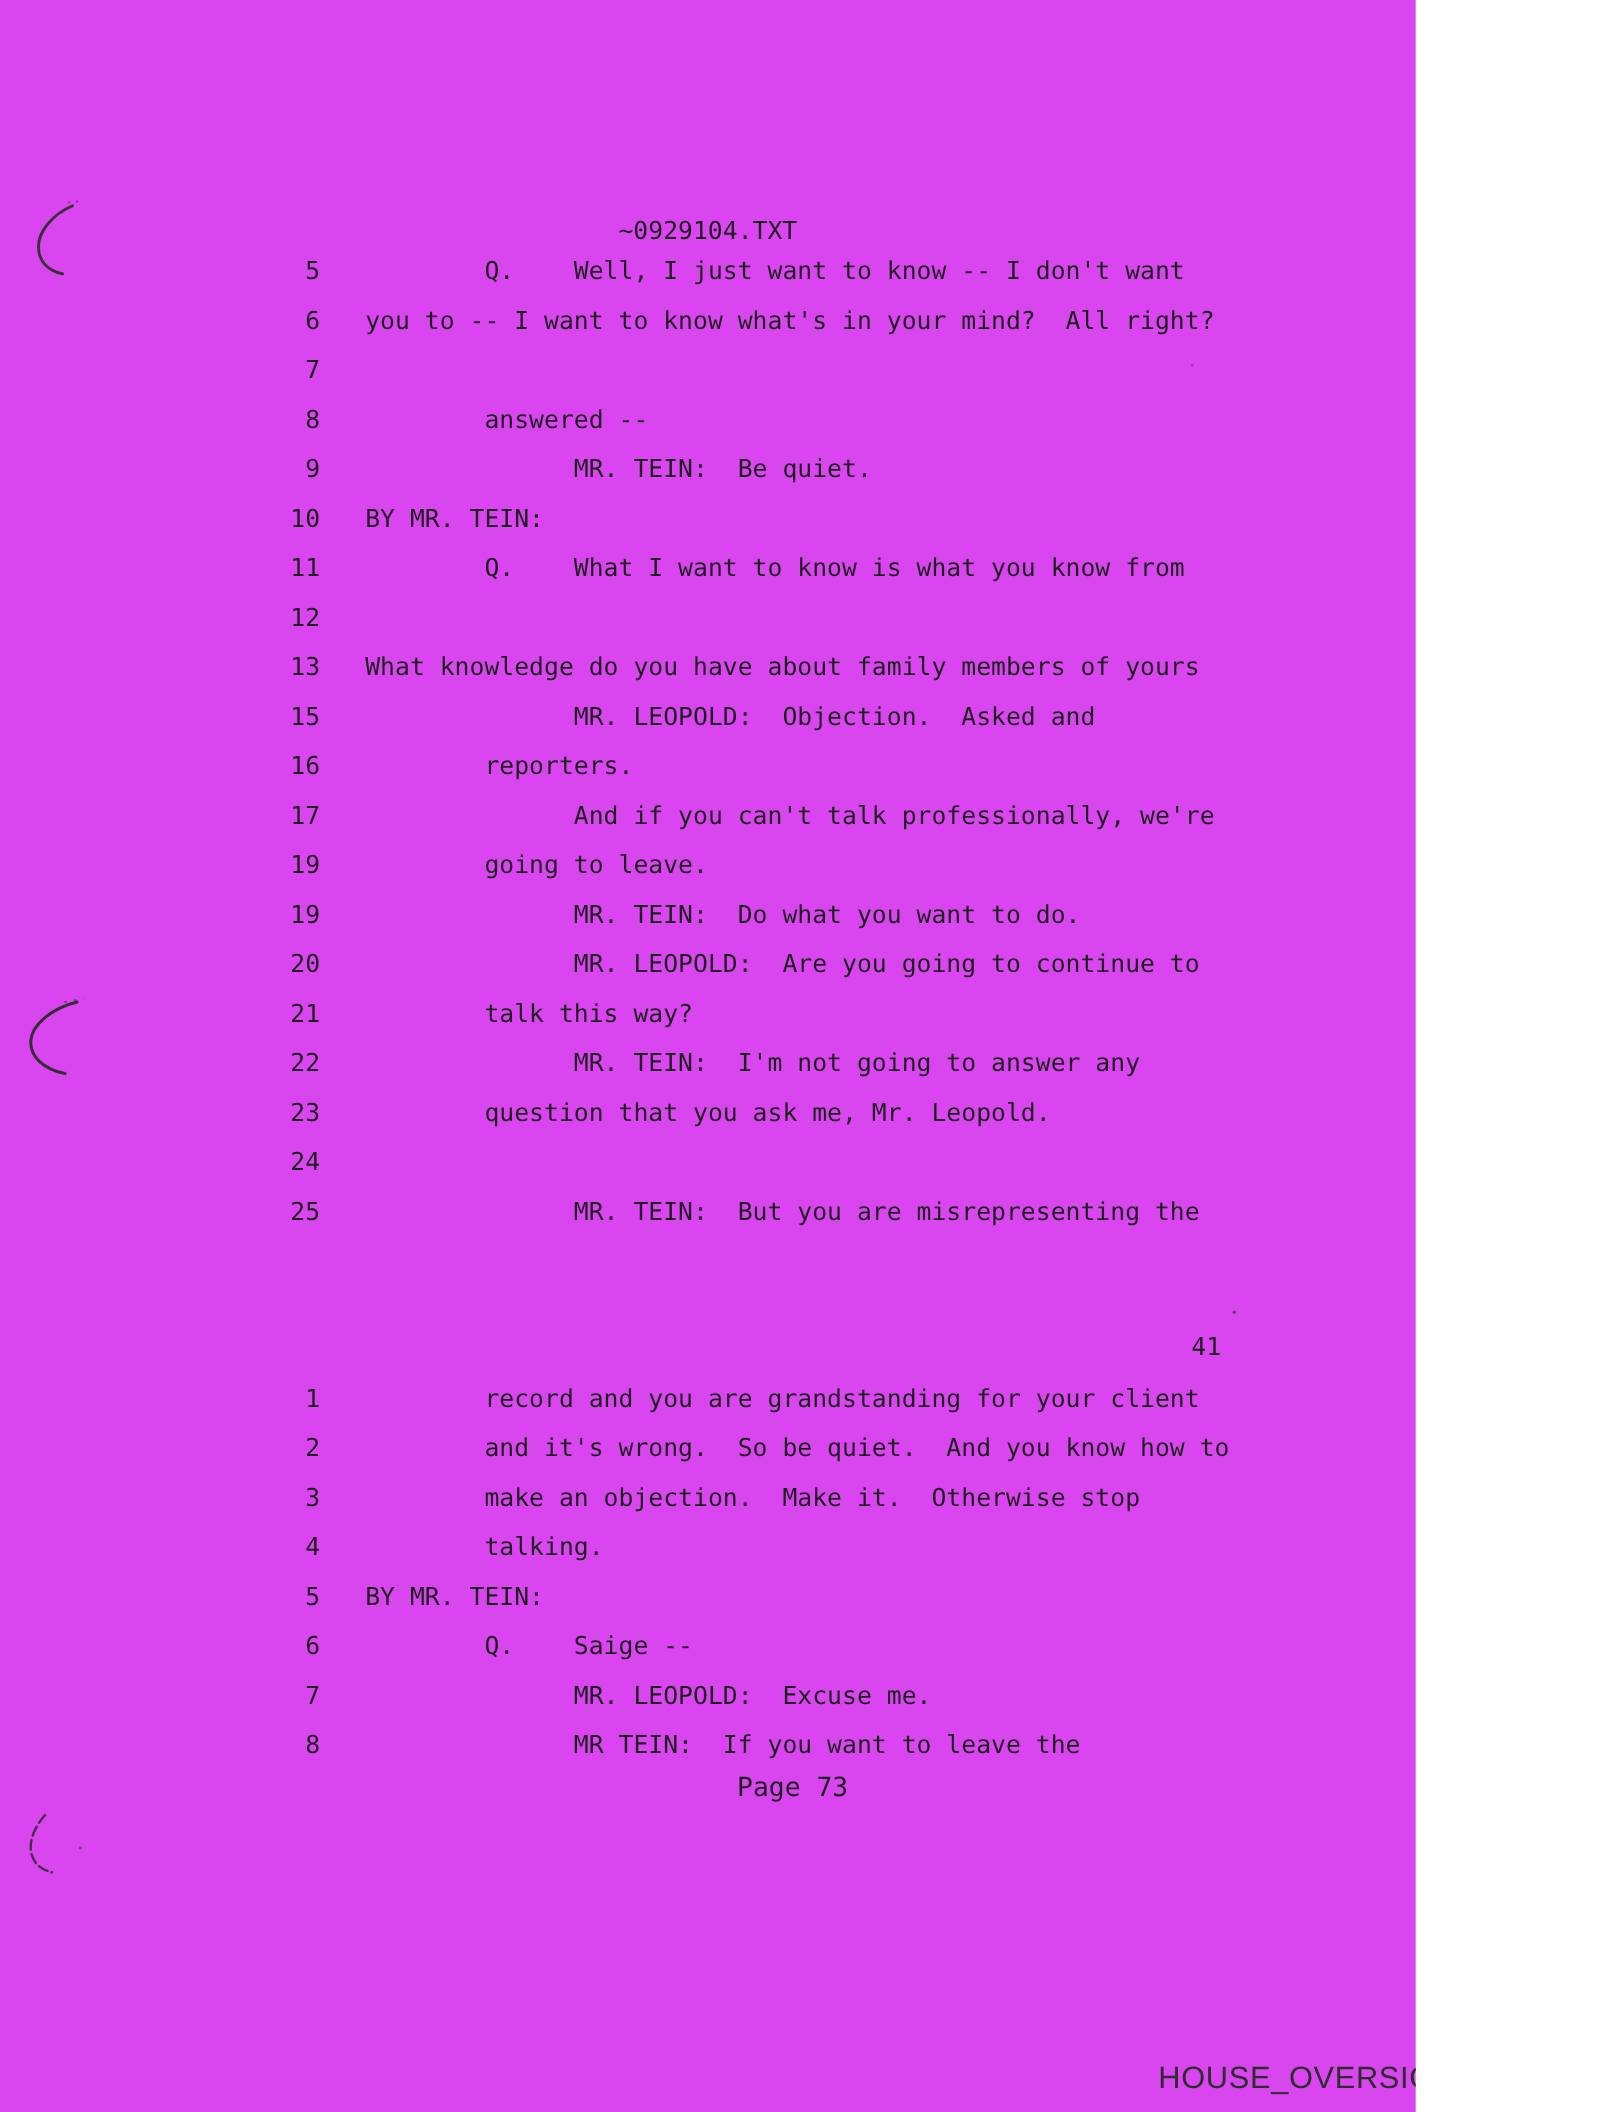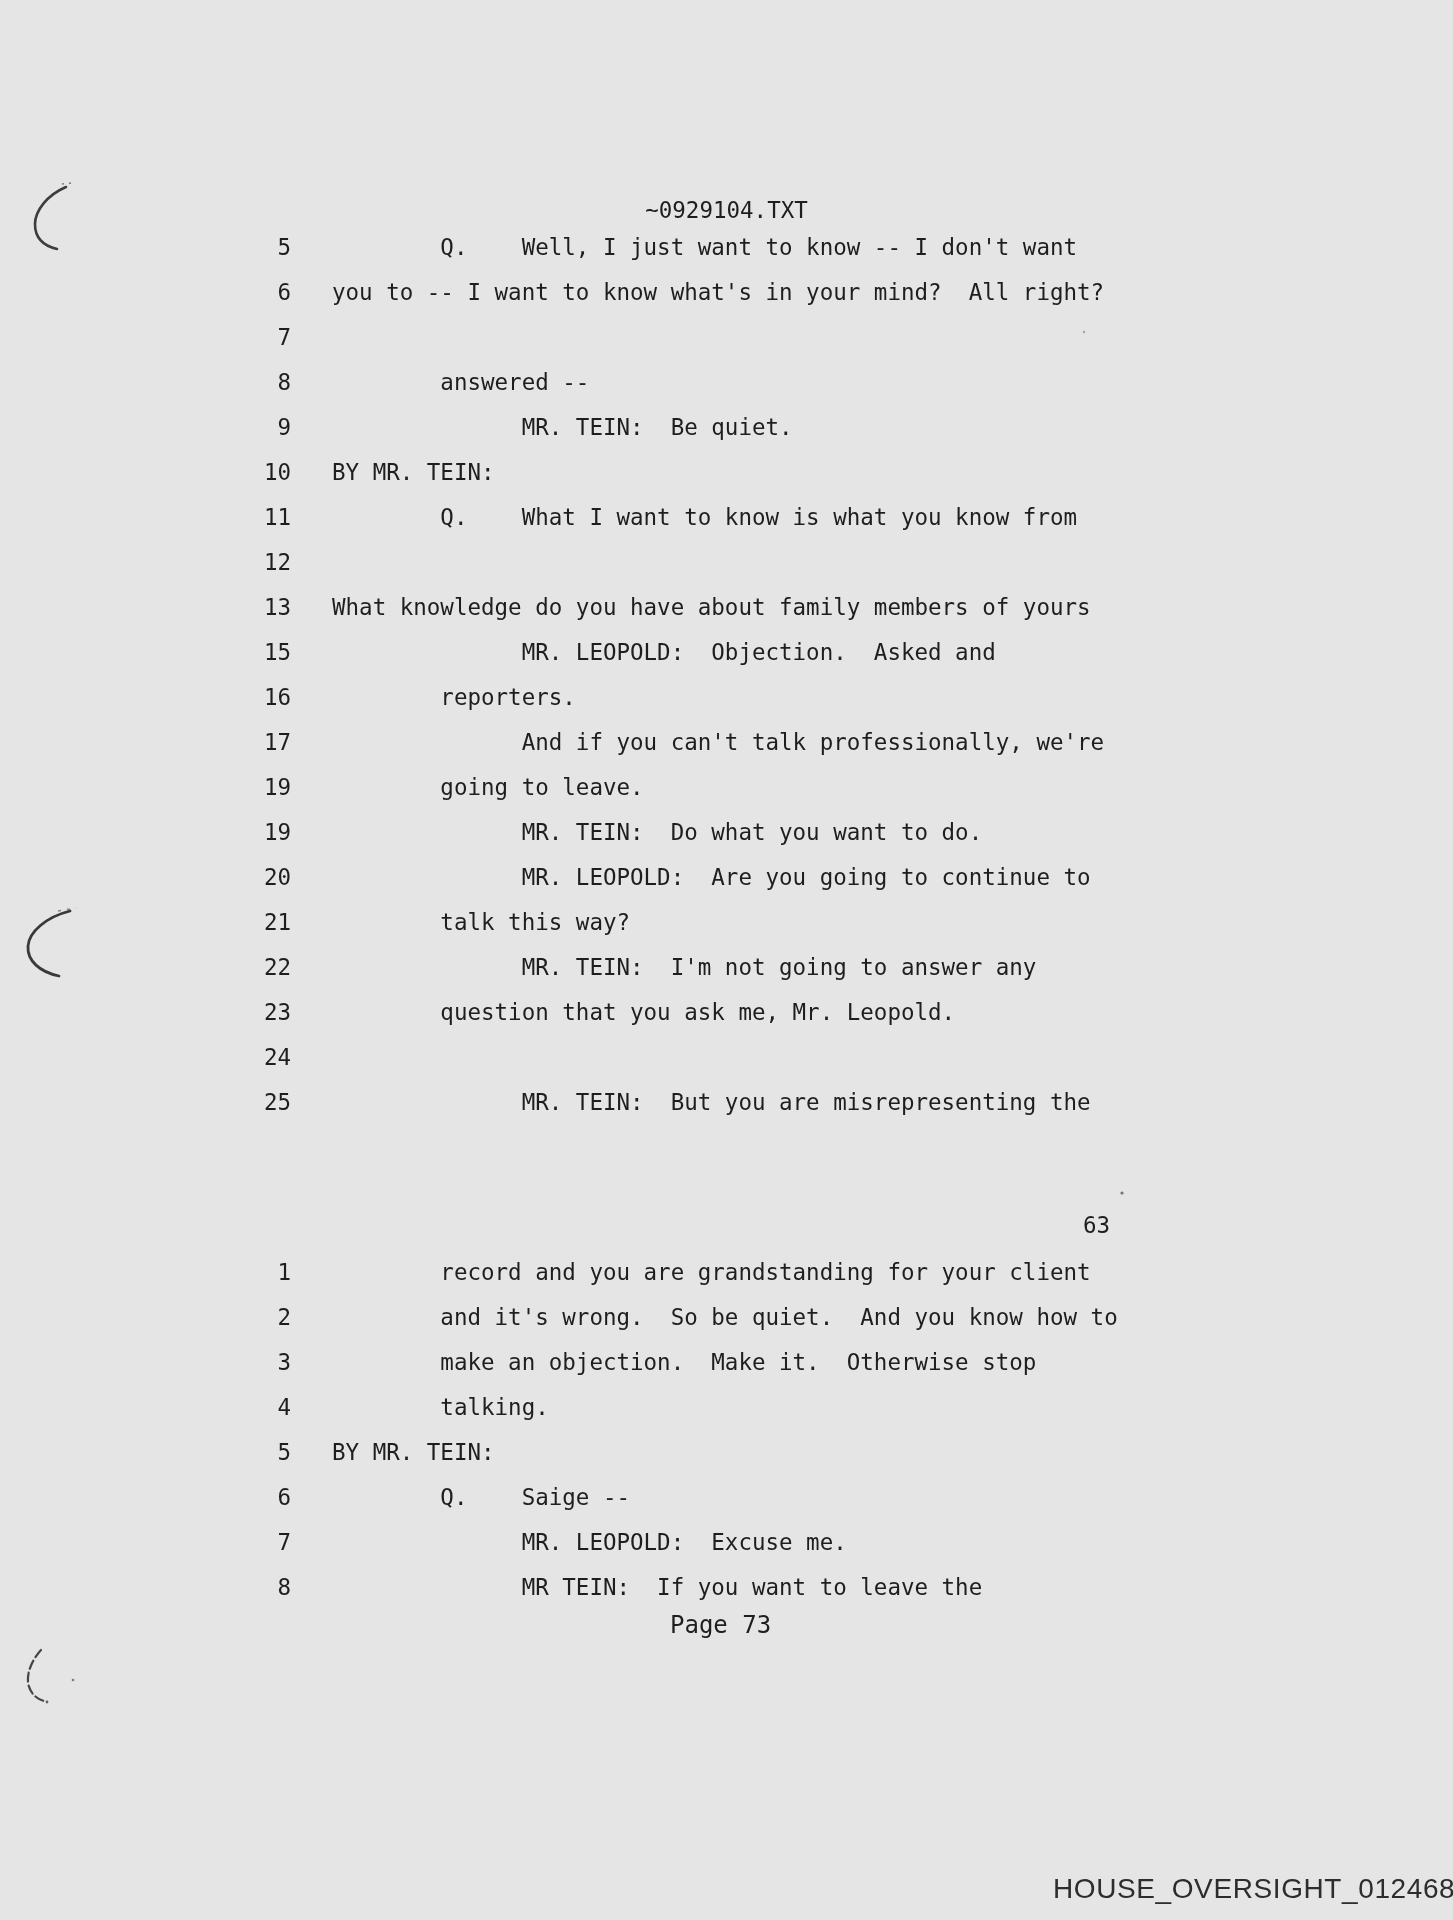--- a/index.html
+++ b/index.html
@@ -1,19 +1,19 @@
 <!DOCTYPE html>
 <html><head>
 <meta charset="utf-8">
 <style>
   html,body{margin:0;padding:0;background:#ffffff;}
   .page{
     position:relative;
-    width:1453px;height:1920px;
-    background:#e5e5e5;
+    width:1287px;height:1920px;
+    background:#d946ef;
     font-family:"DejaVu Sans Mono", monospace;
     color:#1e1e1e;
     overflow:hidden;
   }
   .header-title{
     position:absolute;top:197px;left:0;width:100%;
     text-align:center;
     font-size:22.5px;line-height:26px;
     white-space:pre;
   }
@@ -134,21 +134,21 @@
   </div>
       <div class="trow">
     <span class="num">24</span>
   </div>
       <div class="trow">
     <span class="num">25</span>
     <pre class="txt">              MR. TEIN:  But you are misrepresenting the</pre>
   </div>
     </div>
 
-  <div class="page-num">63</div>
+  <div class="page-num">41</div>
 
   <div id="block-b" class="block">
       <div class="trow">
     <span class="num">1</span>
     <pre class="txt">        record and you are grandstanding for your client</pre>
   </div>
       <div class="trow">
     <span class="num">2</span>
     <pre class="txt">        and it's wrong.  So be quiet.  And you know how to</pre>
   </div>

